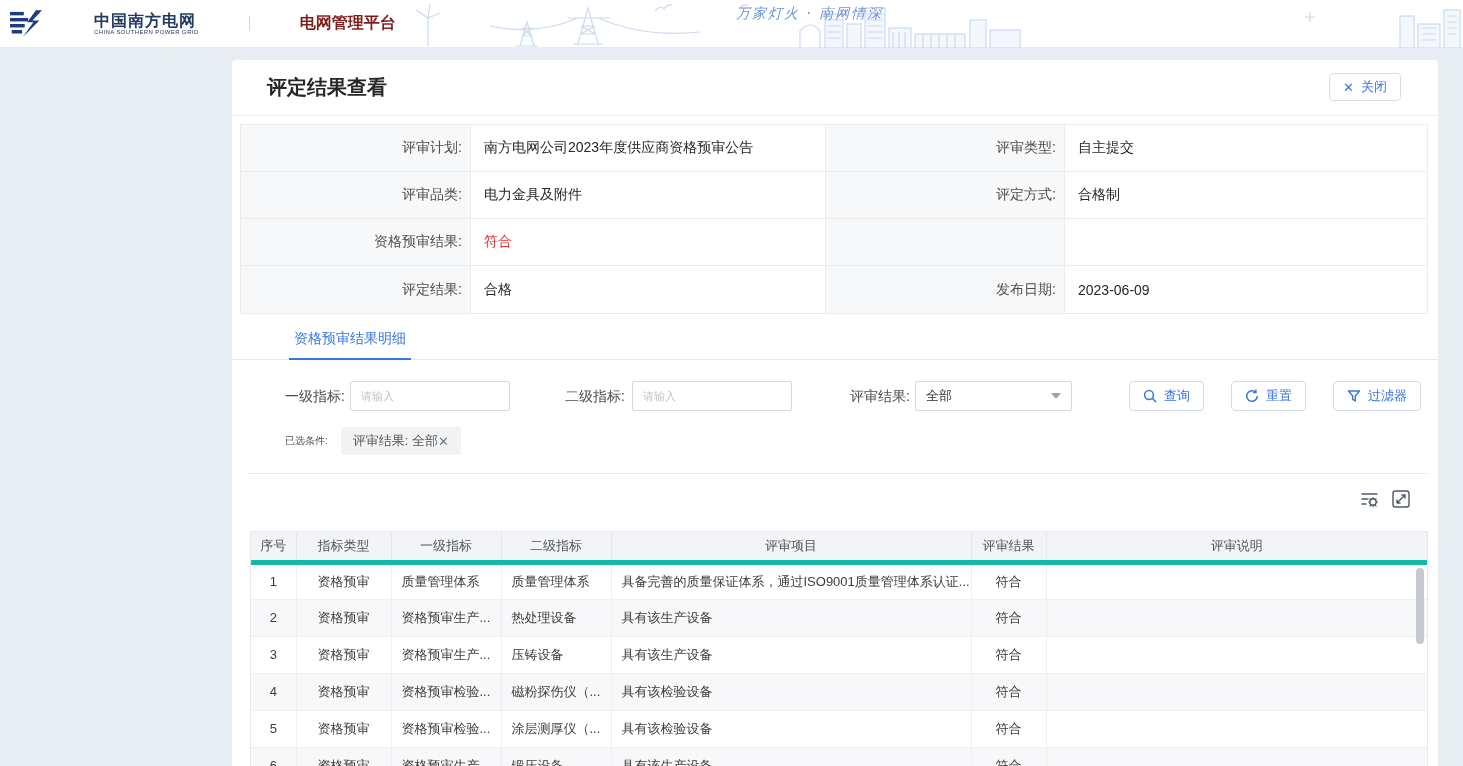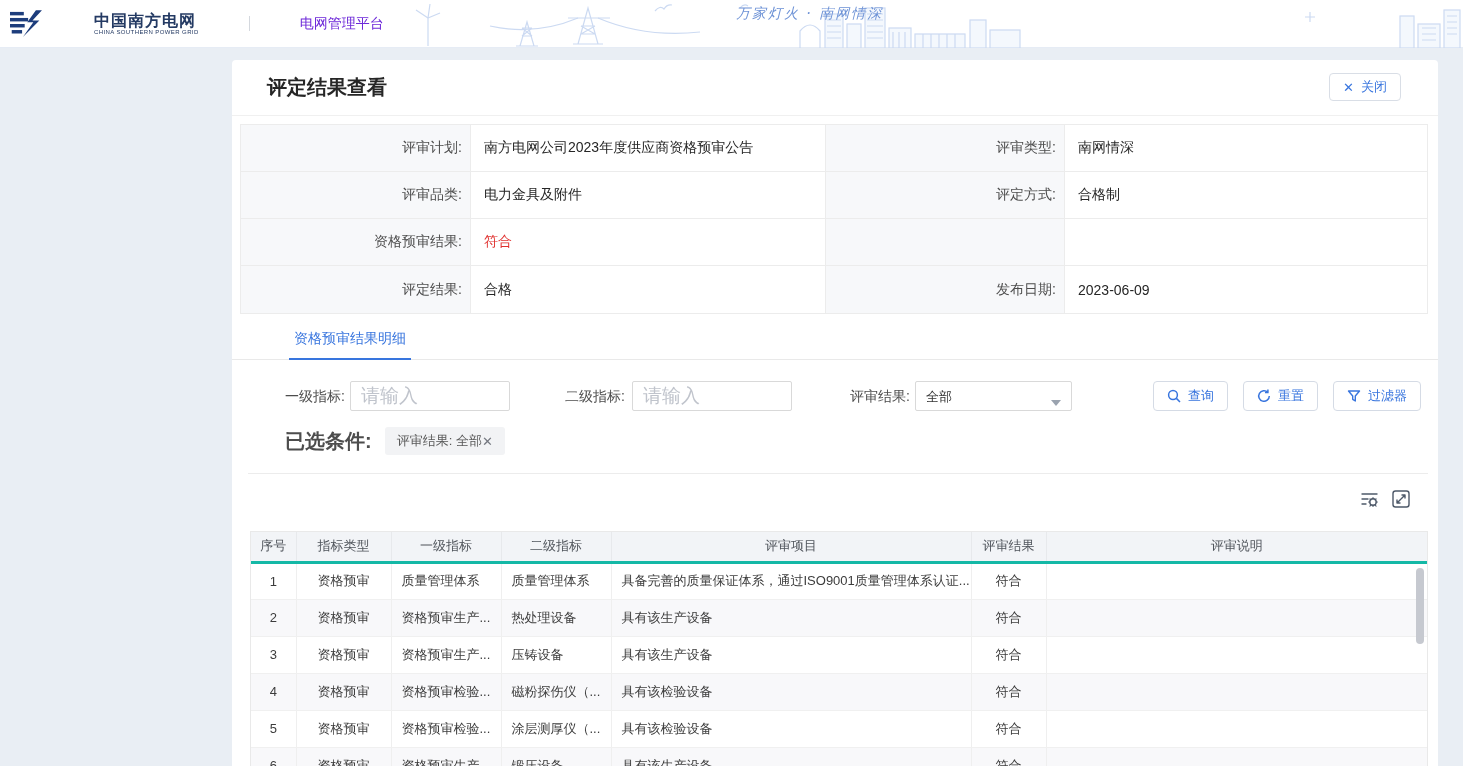--- a/index.html
+++ b/index.html
@@ -9,21 +9,21 @@
     background:#e9eef4; color:#333; font-size:13px; position:relative;
   }
   
   .topbar { position:absolute; left:0; top:0; width:1463px; height:48px;
     background:#fff; border-bottom:1px solid #e6ecf5; z-index:5; }
   .brand { display:flex; align-items:center; height:100%; padding-left:10px; position:relative; z-index:2;gap:39px; }
   .logo-svg { width:38px; height:30px; margin-right:7px; flex:0 0 auto; }
   .brand-cn { font-size:16px; font-weight:bold; color:#243a63; letter-spacing:1px; line-height:17px; }
   .brand-en { font-size:6px; color:#243a63; letter-spacing:.4px; line-height:7px; }
   .v-divider { width:1px; height:15px; background:#d4d8de; margin:0 11px; }
-  .platform { font-size:14px; color:#6d28d9; }
+  .platform { font-size:16px; color:#7f1d1d;font-weight:bold; }
   .banner-svg { position:absolute; left:370px; top:0; width:1093px; height:48px; z-index:1; }
   .slogan { fill:#6d92d6; font:italic 14px "DejaVu Serif", serif; letter-spacing:2px; }
 
   
   .card { position:absolute; left:232px; top:60px; width:1206px; height:760px;
     background:#fff; border-radius:4px 4px 0 0; }
   .card-header { height:56px; border-bottom:1px solid #f0f0f0; position:relative; }
   .page-title { position:absolute; left:35px; top:14px; font-size:20px; font-weight:600; color:#262626; }
   .close-btn { position:absolute; right:37px; top:13px; height:28px; padding:0 13px;
     background:#fff; border:1px solid #d9dee6; border-radius:4px; color:#3875de;
@@ -44,53 +44,53 @@
 
   
   .tabs { margin-top:10px; padding-left:23px; border-bottom:1px solid #e9e9e9; }
   .tab { display:inline-block; padding:6px 5px 10px; font-size:14px; color:#3875de;
     border-bottom:2px solid #3875de; margin-bottom:-1px; cursor:pointer;margin-left:34px; }
 
   
   .filter-row { position:relative; height:30px; margin-top:21px; }
   .f-label { position:absolute; line-height:30px; font-size:14px; color:#4d4d4d; }
   .f-input { position:absolute; width:160px; height:30px; border:1px solid #d9d9d9;
-    border-radius:2px; padding:0 10px; font-size:19px; color:#333; font-family:inherit; }
+    border-radius:2px; padding:0 10px; font-size:11px; color:#333; font-family:inherit; }
   .f-input::placeholder { color:#c0c4cc; }
   .f-select { position:absolute; left:683px; width:157px; height:30px; border:1px solid #d9d9d9;
-    border-radius:2px; padding:4px 10px; display:flex; align-items:flex-end;
+    border-radius:2px; padding:10px 10px; display:flex; align-items:center;
     justify-content:space-between; cursor:pointer; background:#fff; }
   .caret { width:0; height:0; border-left:5px solid transparent; border-right:5px solid transparent;
     border-top:6px solid #9aa3af; }
-  .btn-group { position:absolute; right:17px; top:0; display:flex; gap:15px; }
+  .btn-group { position:absolute; right:17px; top:0; display:flex; gap:27px; }
   .act-btn { height:30px; padding:0 13px; background:#fff; border:1px solid #d5dbe5;
     border-radius:4px; color:#3875de; font-size:13px; display:flex; align-items:center;
     gap:7px; cursor:pointer; font-family:inherit; }
   .act-btn svg { display:block; }
 
   
   .chip-row { margin:16px 0 0 53px; display:flex; align-items:center; height:28px; }
-  .chip-row-label { font-size:20px; color:#4d4d4d;font-weight:bold; }
+  .chip-row-label { font-size:10px; color:#4d4d4d; }
   .chip { margin-left:13px; background:#f2f3f5; border-radius:3px; height:28px;
     padding:0 12px; display:flex; align-items:center; color:#595959; font-size:13px; }
   .chip-x { color:#73777f; font-size:13px; cursor:pointer; line-height:1; }
 
   .section-divider { margin:18px 10px 0 16px; border-top:1px solid #ececec; }
 
   
   .table-tools { margin-top:12px; height:26px; display:flex; justify-content:flex-end;
     align-items:center; gap:9px; padding-right:26px; }
   .tool { width:22px; height:22px; display:flex; align-items:center; justify-content:center; cursor:pointer; }
 
   
   .table-wrap { margin:19px 0 0 18px; width:1178px; position:relative;
     border:1px solid #e9e9e9; border-bottom:none; }
   table { width:100%; border-collapse:collapse; table-layout:fixed; font-size:13px; }
   thead th { height:30px; background:#f2f4f7; color:#50555c; font-weight:normal;
-    border-right:1px solid #e7e9ec; border-bottom:3px solid #14b8a6; text-align:center; }
+    border-right:1px solid #e7e9ec; border-bottom:5px solid #14b8a6; text-align:center; }
   thead th:last-child { border-right:none; }
   tbody td { height:37px; color:#3c3c3c; border-right:1px solid #efefef;
     border-bottom:1px solid #f0f0f0; overflow:hidden; white-space:nowrap; }
   tbody td:last-child { border-right:none; }
   tbody tr:nth-child(even) { background:#f8f8fa; }
   .c-center { text-align:center; }
   .c-left { text-align:left; padding-left:10px; }
   .scroll-thumb { position:absolute; right:3px; top:36px; width:8px; height:76px;
     background:#c6c9d0; border-radius:4px; cursor:grab; }
 </style>
@@ -165,21 +165,21 @@
     <button class="close-btn">
       <span class="close-x">✕</span>
       <span>关闭</span>
     </button>
   </div>
 
   <div class="info-grid">
     <div class="cell-label">评审计划:</div>
     <div class="cell-value">南方电网公司2023年度供应商资格预审公告</div>
     <div class="cell-label">评审类型:</div>
-    <div class="cell-value">南网情深</div>
+    <div class="cell-value">自主提交</div>
 
     <div class="cell-label">评审品类:</div>
     <div class="cell-value">电力金具及附件</div>
     <div class="cell-label">评定方式:</div>
     <div class="cell-value">合格制</div>
 
     <div class="cell-label">资格预审结果:</div>
     <div class="cell-value val-danger">符合</div>
     <div class="cell-label"></div>
     <div class="cell-value"></div>

